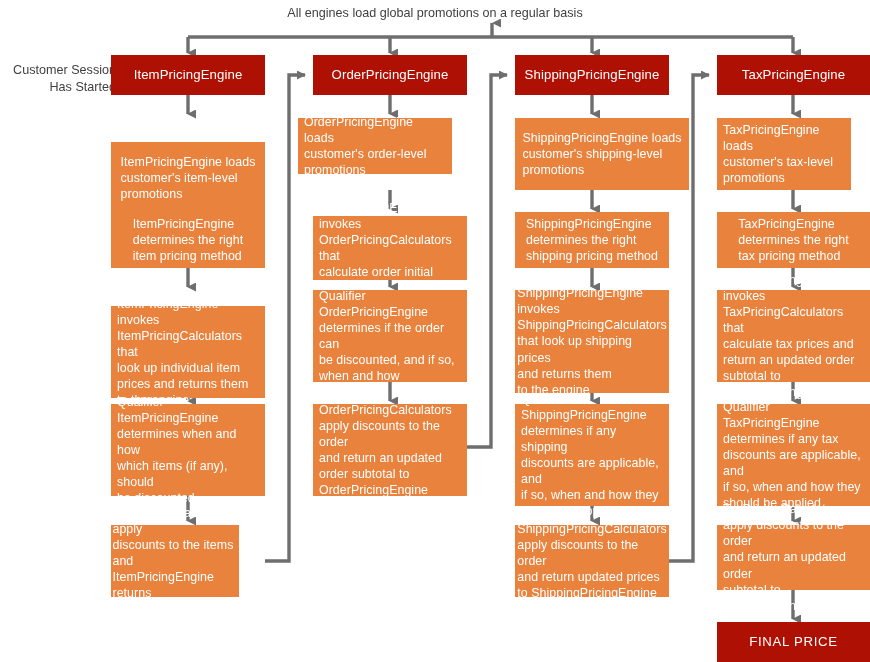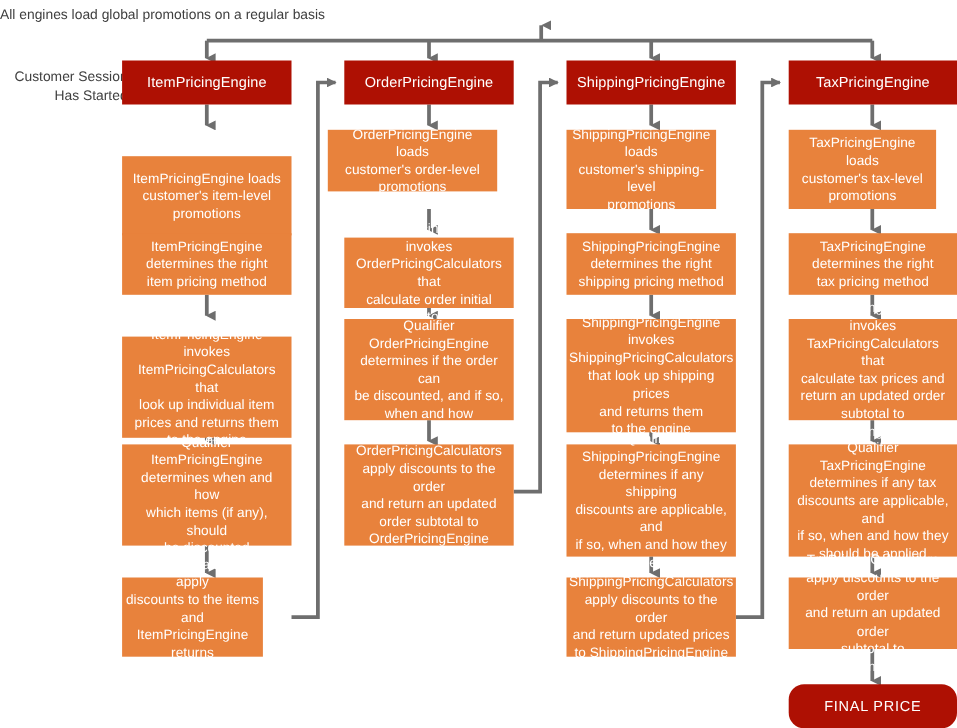--- a/index.html
+++ b/index.html
@@ -25,21 +25,20 @@
     width: 870px;
     height: 662px;
     pointer-events: none;
   }
   .node {
     position: absolute;
     box-sizing: border-box;
     display: flex;
     align-items: center;
     justify-content: center;
-    text-align: center;
     color: #ffffff;
     line-height: 1.30;
     padding: 20px 6px;
     white-space: pre-line;
   }
   .node.engine {
     background: #ae1003;
     font-size: 13.2px;
     letter-spacing: 0.1px;
   }
@@ -59,20 +58,21 @@
     color: #3f3f3f;
     font-size: 12.6px;
     line-height: 1.32;
     white-space: pre-line;
     margin-left: 12px;
   }
   .top-caption {
     position: absolute;
     color: #3f3f3f;
     font-size: 12.6px;
+    text-align: center;
     white-space: nowrap;
   }
 </style>
 </head>
 <body>
 
 <div id="canvas">
 
   <svg class="connectors" viewBox="0 0 870 662">
     <defs>
@@ -167,21 +167,21 @@
 determines if the order can
 be discounted, and if so,
 when and how</div>
   <div class="node step" style="left:313px; top:404px; width:154px; height:92px;">OrderPricingCalculators
 apply discounts to the order
 and return an updated
 order subtotal to
 OrderPricingEngine</div>
 
   <div class="node engine" style="left:515px; top:55px; width:154px; height:40px;">ShippingPricingEngine</div>
-  <div class="node step" style="left:515px; top:118px; width:136px; height:72px;">ShippingPricingEngine loads
+  <div class="node step" style="left:515px; top:118px; width:174px; height:72px;">ShippingPricingEngine loads
 customer's shipping-level
 promotions</div>
   <div class="node step" style="left:515px; top:212px; width:154px; height:56px;">ShippingPricingEngine
 determines the right
 shipping pricing method</div>
   <div class="node step" style="left:515px; top:290px; width:154px; height:103px;">ShippingPricingEngine invokes
 ShippingPricingCalculators
 that look up shipping prices
 and returns them
 to the engine</div>
@@ -212,15 +212,15 @@
 TaxPricingEngine
 determines if any tax
 discounts are applicable, and
 if so, when and how they
 should be applied</div>
   <div class="node step" style="left:717px; top:525px; width:153px; height:65px;">TaxPricingCalculators
 apply discounts to the order
 and return an updated order
 subtotal to TaxPricingEngine</div>
 
-  <div class="node final" style="left:717px; top:622px; width:153px; height:40px;border-radius:14px;">FINAL PRICE</div>
+  <div class="node final" style="left:717px; top:622px; width:153px; height:40px;">FINAL PRICE</div>
 
 </div>
 
 </body></html>

